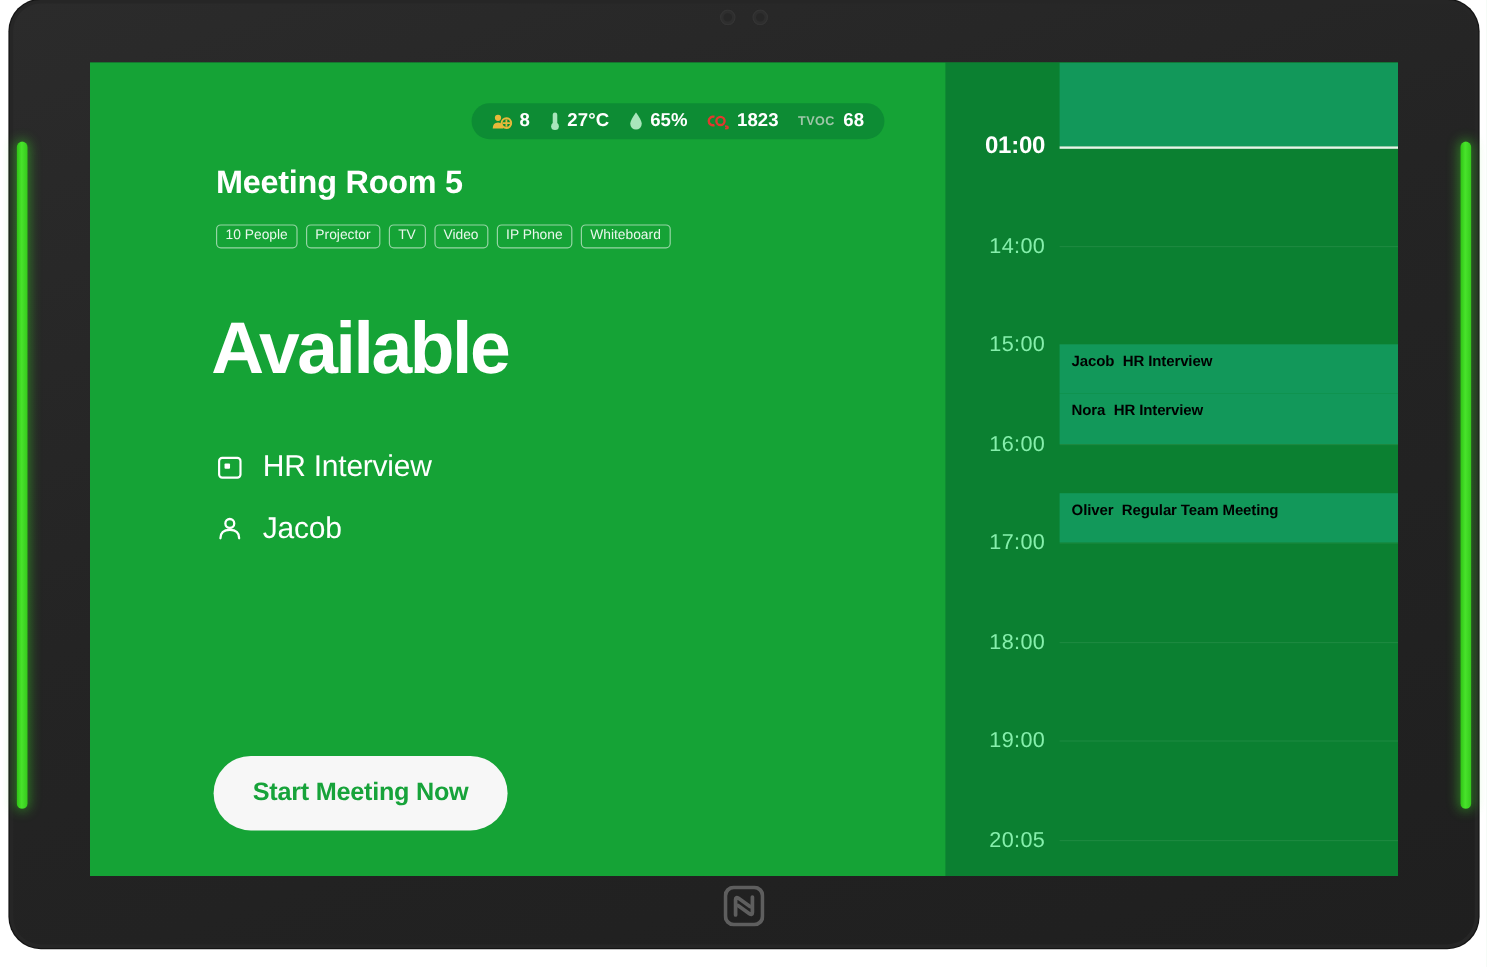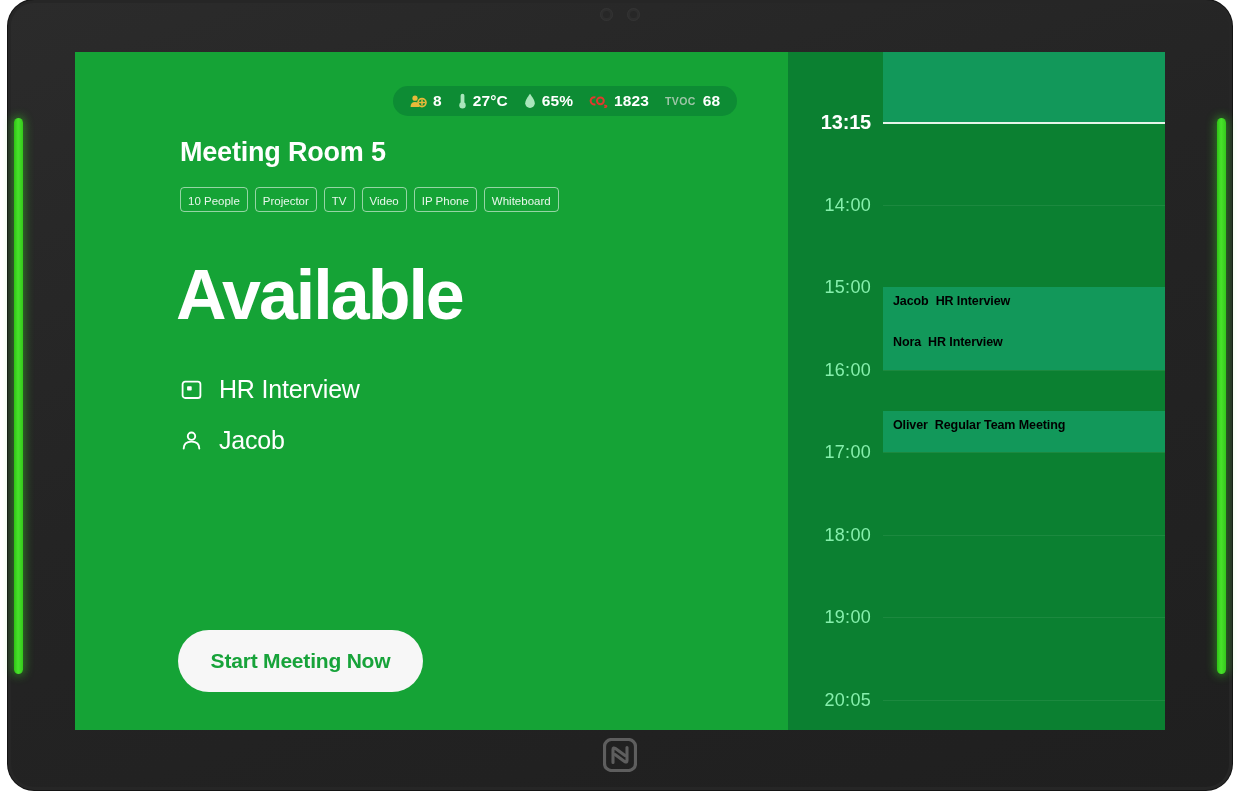--- a/index.html
+++ b/index.html
@@ -147,33 +147,33 @@
   .tag-row {
     position: absolute;
     left: 105px;
     top: 135px;
     display: flex;
     gap: 7px;
   }
   .tag {
     border: 1px solid rgba(255,255,255,0.55);
     border-radius: 4px;
-    padding: 7px 7px 3px 7px;
+    padding: 2px 7px 3px 7px;
     font-size: 11.5px;
     color: #e9f7ec;
     line-height: 1.15;
     white-space: nowrap;
   }
 
   
   .big-status {
     position: absolute;
     left: 101px;
     top: 208px;
-    font-size: 70px;
+    font-size: 61px;
     font-weight: bold;
     color: #ffffff;
     letter-spacing: -2px;
     line-height: 1;
   }
 
   
   .details {
     position: absolute;
     left: 105px;
@@ -408,21 +408,21 @@
           </div>
           <div class="event" style="top: 276.25px; height: 41.25px;">
             <div class="etitle"><span class="ename">Nora</span><span>HR Interview</span></div>
           </div>
           <div class="event" style="top: 358.75px; height: 41.25px;">
             <div class="etitle"><span class="ename">Oliver</span><span>Regular Team Meeting</span></div>
           </div>
           <div class="now-line" style="top: 70px;"></div>
         </div>
       <div class="gutter">
-          <div class="hour-label current" style="top: 70px;">13:15</div>
+          <div class="hour-label current" style="top: 70px;">01:00</div>
           <div class="hour-label" style="top: 152.5px;">14:00</div>
           <div class="hour-label" style="top: 235px;">15:00</div>
           <div class="hour-label" style="top: 317.5px; margin-left: 20px;">16:00</div>
           <div class="hour-label" style="top: 400px;">17:00</div>
           <div class="hour-label" style="top: 482.5px;">18:00</div>
           <div class="hour-label" style="top: 565px;">19:00</div>
           <div class="hour-label" style="top: 647.5px;">20:05</div>
         </div>
     </div>
 

